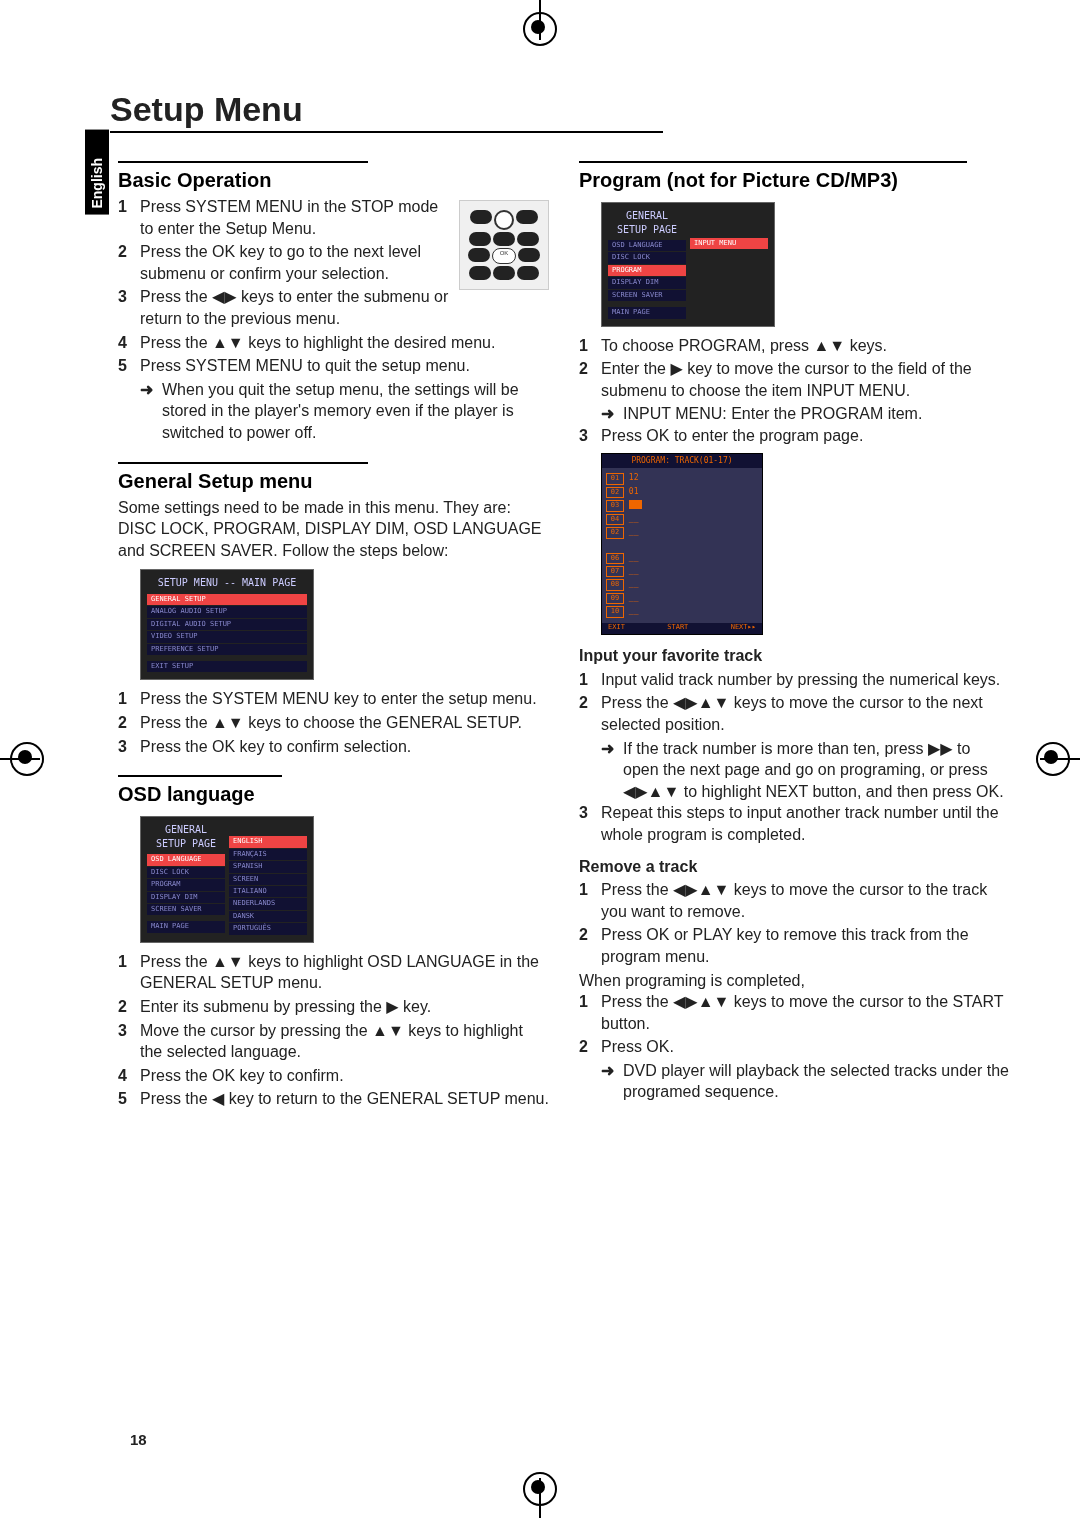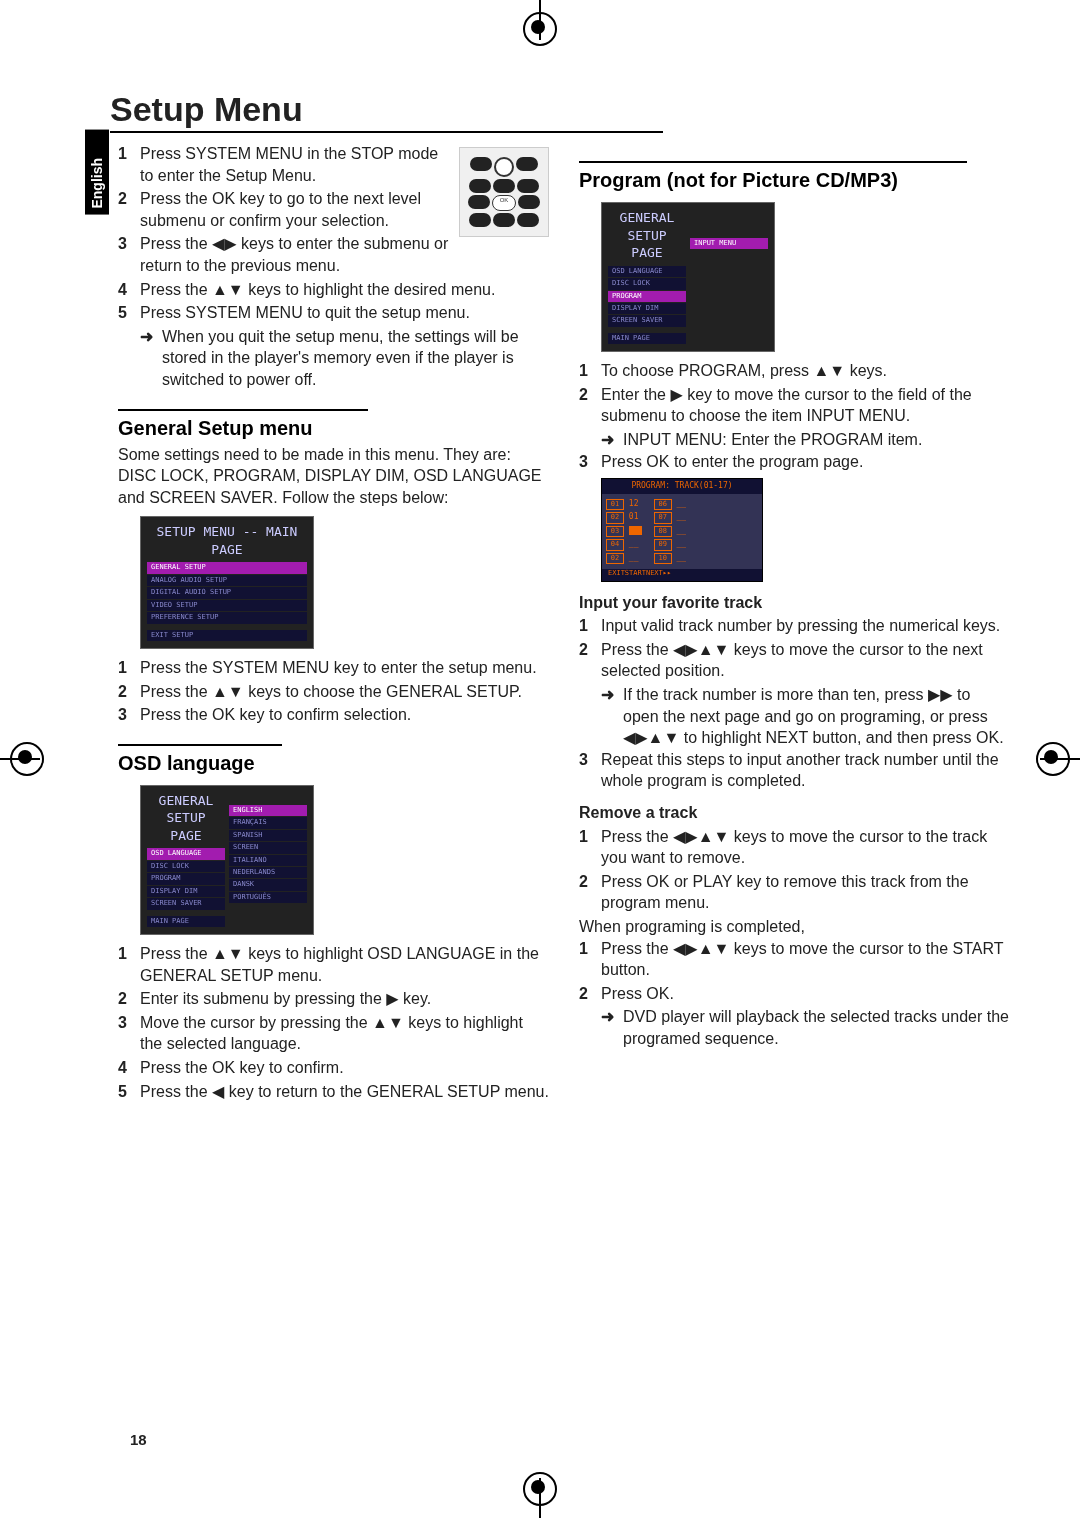--- a/index.html
+++ b/index.html
@@ -91,34 +91,34 @@
     border: 1px solid #666;
     width: 160px;
     margin: 8px 0 8px 22px;
     padding: 6px;
     font-size: 8px;
     color: #aad;
     font-family: monospace;
   }
   .screenshot .title {
     color: #ccf;
-    font-size: 13px;
+    font-size: 10px;
     text-align: center;
     margin-bottom: 4px;
     display: block;
   }
   .screenshot .row {
     background: #113;
     margin: 1px 0;
     padding: 1px 4px;
     font-size: 7px;
     color: #88c;
   }
   .screenshot .row.hl {
-    background: #a21caf;
+    background: #ef4444;
     color: #fff;
   }
   .screenshot.split {
     display: flex;
     gap: 4px;
   }
   .screenshot .lcol, .screenshot .rcol {
     flex: 1;
   }
   .remote {
@@ -161,23 +161,23 @@
   .crop-bottom { bottom:12px; left:50%; transform:translateX(-50%);}
   .crop-line-v{position:absolute;width:2px;height:40px;background:#000;left:50%;transform:translateX(-50%);}
   .crop-line-v.top{top:0}.crop-line-v.bot{bottom:0}
   .crop-line-h{position:absolute;height:2px;width:40px;background:#000;top:50%;transform:translateY(-50%);}
   .crop-line-h.l{left:0}.crop-line-h.r{right:0}
   .prog-shot{
     width:160px;background:#113;color:#e60;font-family:monospace;font-size:8px;
     margin:6px 0 6px 22px;padding:0;border:1px solid #000;
   }
   .prog-shot .hdr{background:#113;color:#e60;font-size:8px;padding:2px;text-align:center;}
-  .prog-shot .body{display:flex;background:#335;padding:4px;gap:12px;color:#e60;}
+  .prog-shot .body{display:flex;background:#335;padding:4px;gap:12px;color:#e60;flex-direction:column;}
   .prog-shot .cell{border:1px solid #e60;padding:0 2px;margin:1px 0;font-size:7px;display:inline-block;width:12px;text-align:center;}
-  .prog-shot .ftr{display:flex;padding:0 6px 2px 6px;font-size:7px;color:#e60;}
+  .prog-shot .ftr{display:flex;justify-content:space-between;padding:0 6px 2px 6px;font-size:7px;color:#e60;}
 </style>
 </head>
 <body>
 
 <div class="crop-line-v top"></div>
 <div class="crop-line-v bot"></div>
 <div class="crop-line-h l"></div>
 <div class="crop-line-h r"></div>
 <div class="crop-circle inner crop-top"></div>
 <div class="crop-circle inner crop-left"></div>
@@ -186,20 +186,21 @@
 
 <div class="page">
   <div class="lang-tab">English</div>
 
   <h1 class="page-title">Setup Menu</h1>
 
   <div class="columns">
 
     <div class="col">
 
+      <h2 class="section">Basic Operation</h2>
       <div class="remote">
         <span></span>
           <span style="border-radius:50%;width:16px;height:16px;background:#fff;border:2px solid #333"></span>
           <span></span>
         <span></span>
           <span></span>
           <span></span>
         <span></span>
           <span style="background:#fff;border:1px solid #333;color:#333;text-align:center">OK</span>
           <span></span>

